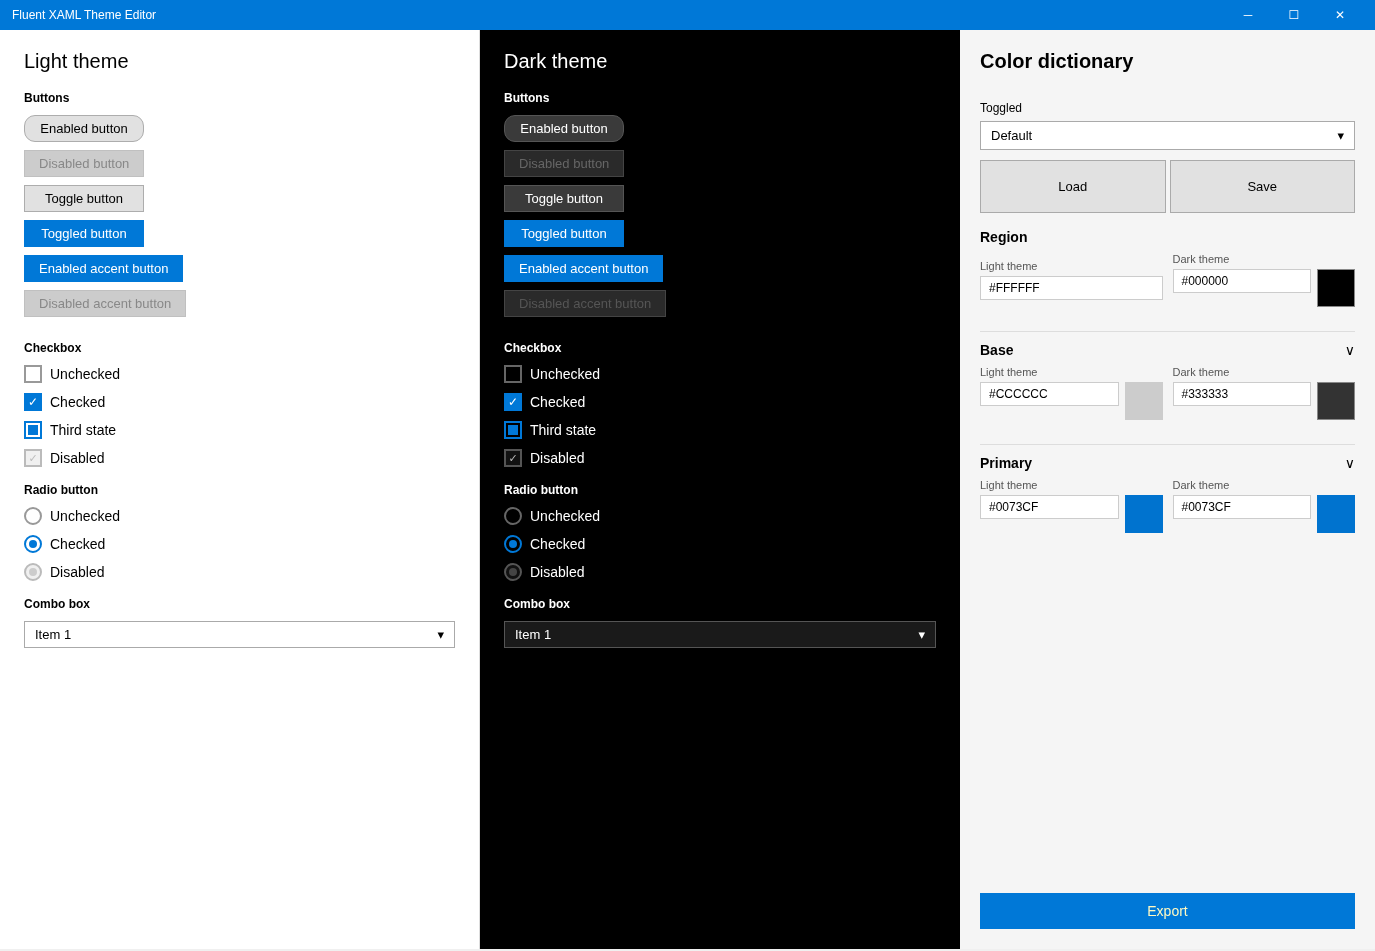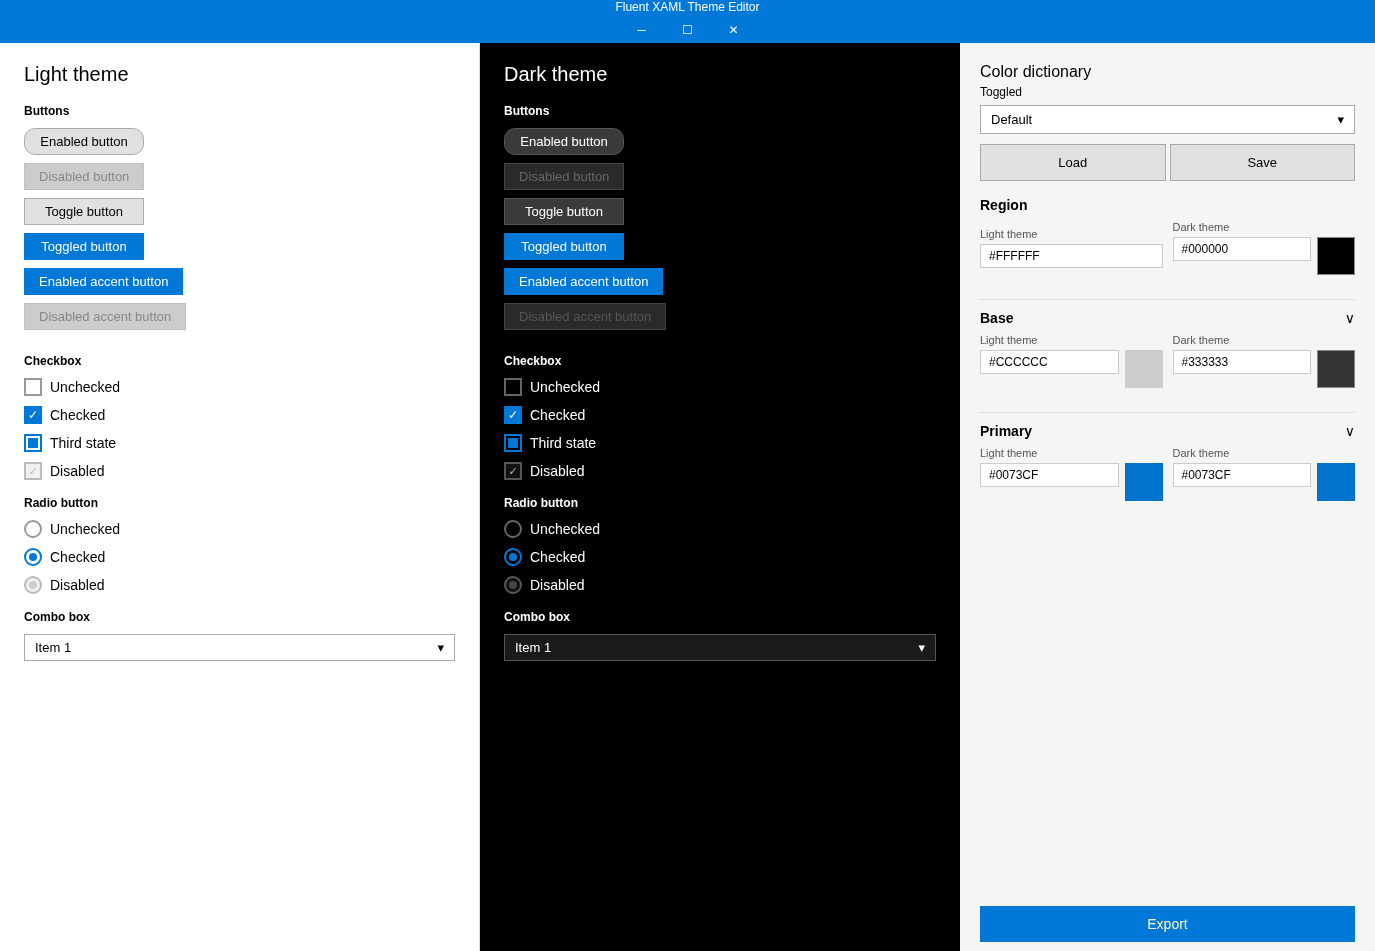--- a/index.html
+++ b/index.html
@@ -2,26 +2,25 @@
 <html><head>
   <meta charset="utf-8">
   <style>
     * { box-sizing: border-box; margin: 0; padding: 0; }
     body { font-family: 'Segoe UI', sans-serif; font-size: 14px; background: #f0f0f0; overflow: hidden; }
 
     
     .title-bar {
       background: #0078d7;
       color: white;
-      height: 43px;
+      height: 30px;
       display: flex;
       align-items: center;
       padding: 0 12px;
       user-select: none;
-      flex-direction: column;
     }
     .title-bar-title { font-size: 12px; flex: 1; }
     .title-bar-controls { display: flex; gap: 0; }
     .title-bar-btn {
       width: 46px; height: 32px;
       background: transparent; border: none; color: white;
       font-size: 12px; cursor: pointer;
       display: flex; align-items: center; justify-content: center;
     }
 
@@ -159,35 +158,35 @@
       cursor: pointer;
       font-size: 13px;
       margin-bottom: 8px;
     }
     .dark .combo-box { background: #1a1a1a; border-color: #555; color: #fff; }
 
     
     .section-gap { margin-bottom: 16px; }
 
     
-    .dict-title { font-size: 16px; font-weight: 400; margin-bottom: 4px; }
+    .dict-title { font-size: 20px; font-weight: 700; margin-bottom: 28px; }
     .presets-label { font-size: 12px; margin-bottom: 6px; }
     .presets-dropdown {
       width: 100%;
       border: 1px solid #aaa;
       background: white;
       padding: 6px 10px;
       font-size: 13px;
       display: flex; justify-content: space-between; align-items: center;
       cursor: pointer;
       margin-bottom: 10px;
     }
     .btn-row { display: flex; gap: 4px; margin-bottom: 16px; }
     .dict-btn {
-      flex: 1; padding: 10px 0;
+      flex: 1; padding: 18px 0;
       border: 1px solid #aaa;
       background: #e1e1e1;
       font-size: 13px;
       cursor: pointer;
       text-align: center;
     }
     .region-block { margin-bottom: 14px; }
     .region-title {
       font-size: 14px; font-weight: 600;
       display: flex; justify-content: space-between;

